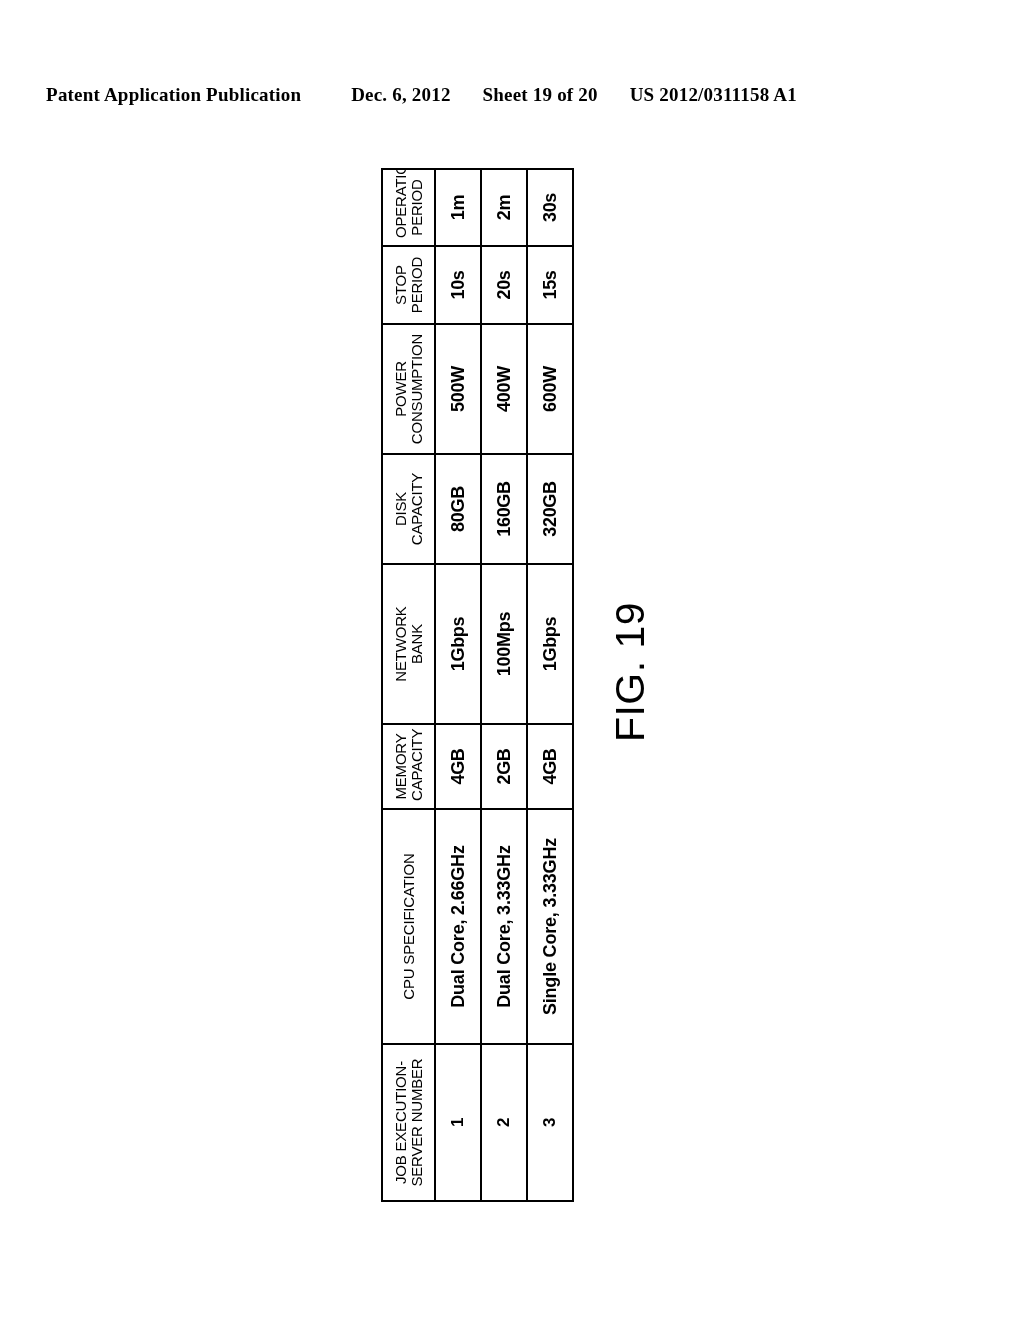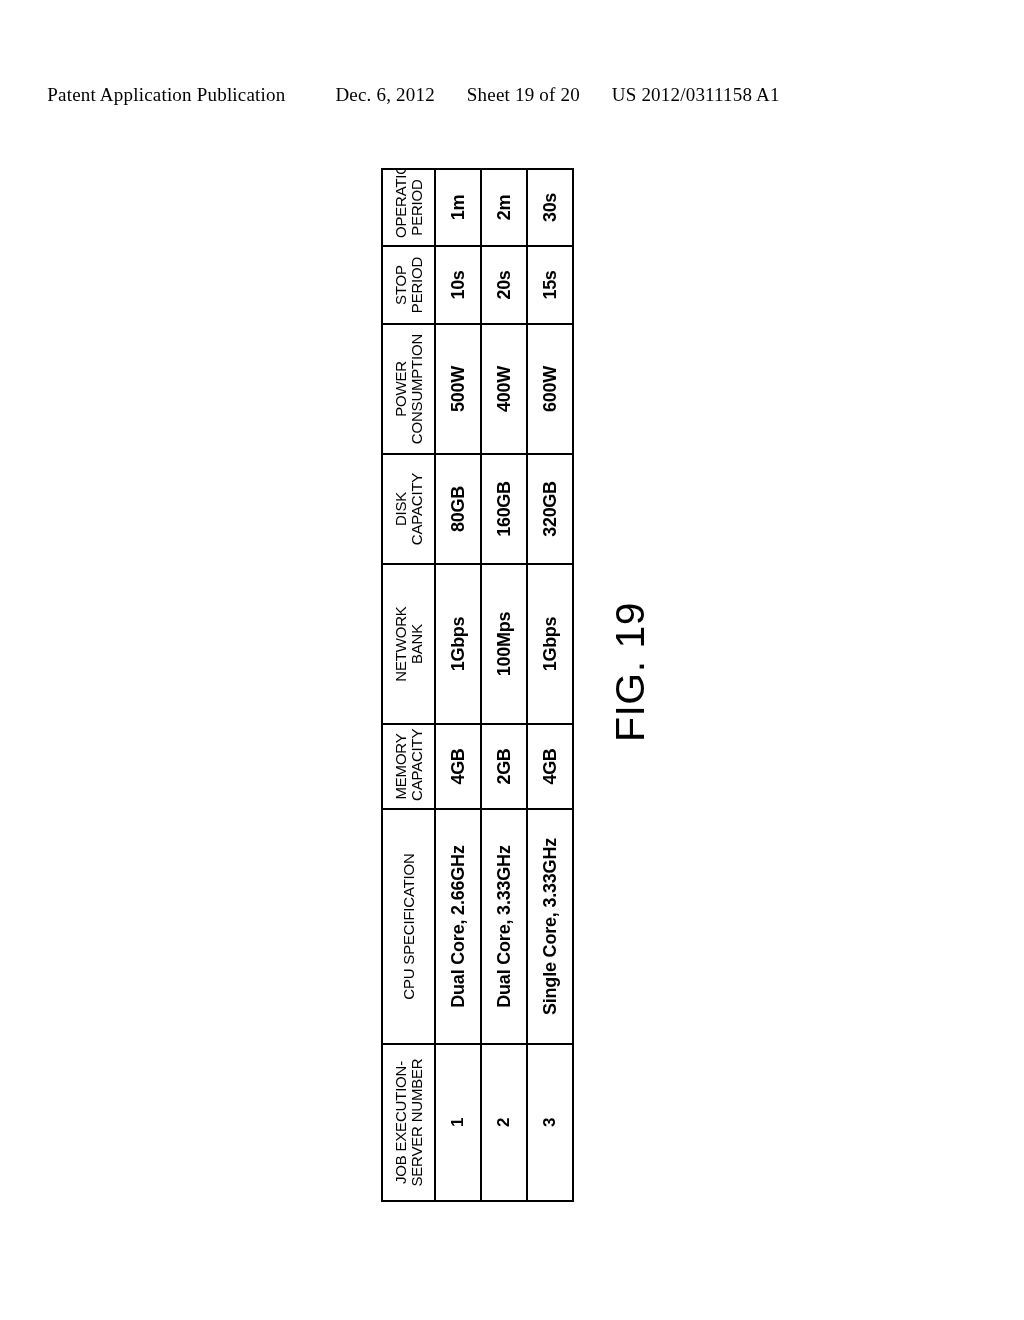--- a/index.html
+++ b/index.html
@@ -17,24 +17,25 @@
   }
 
   
   #patent-header {
     position: absolute;
     top: 84px;
     left: 0;
     width: 827px;
     text-align: center;
     font-family: "Liberation Serif", serif;
-    font-weight: normal;
+    font-weight: bold;
     font-size: 19px;
     letter-spacing: 0.2px;
     white-space: nowrap;
+    padding-left: 8px;
   }
   #patent-header .seg { display: inline-block; }
   #patent-header .gap-lg { display: inline-block; width: 40px; }
   #patent-header .gap-sm { display: inline-block; width: 22px; }
 
   
   
   #figure-area {
     position: absolute;
     left: 0;

